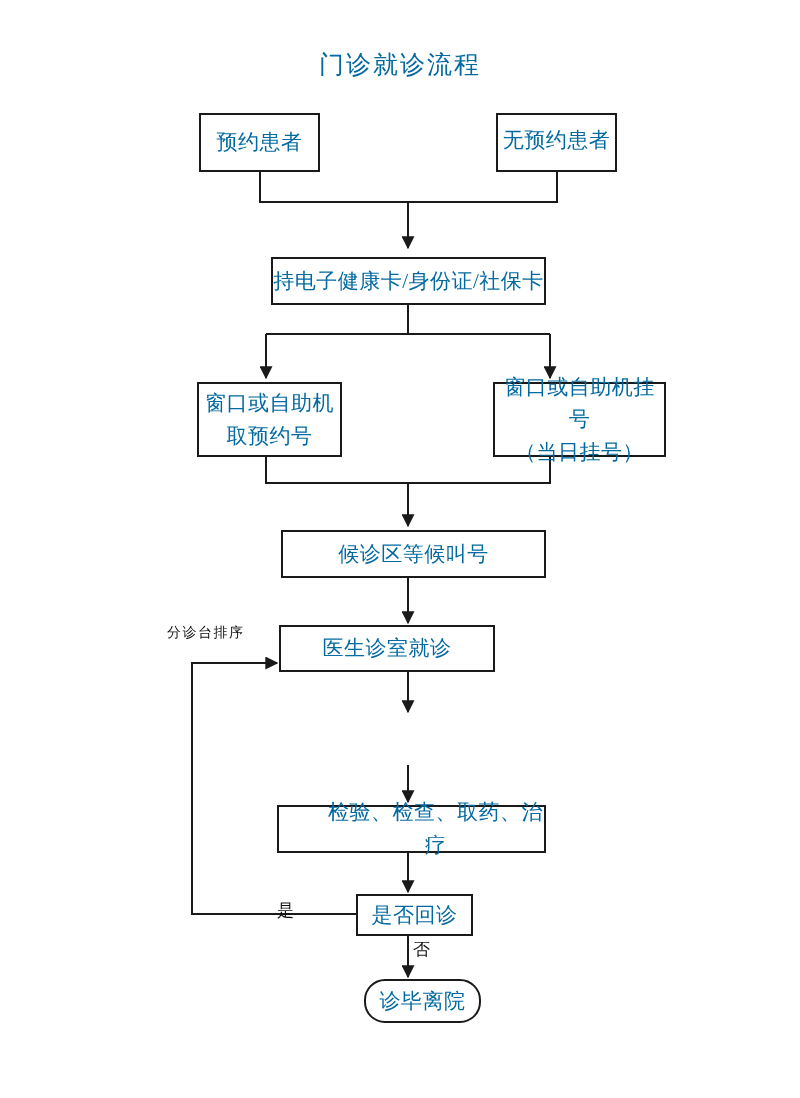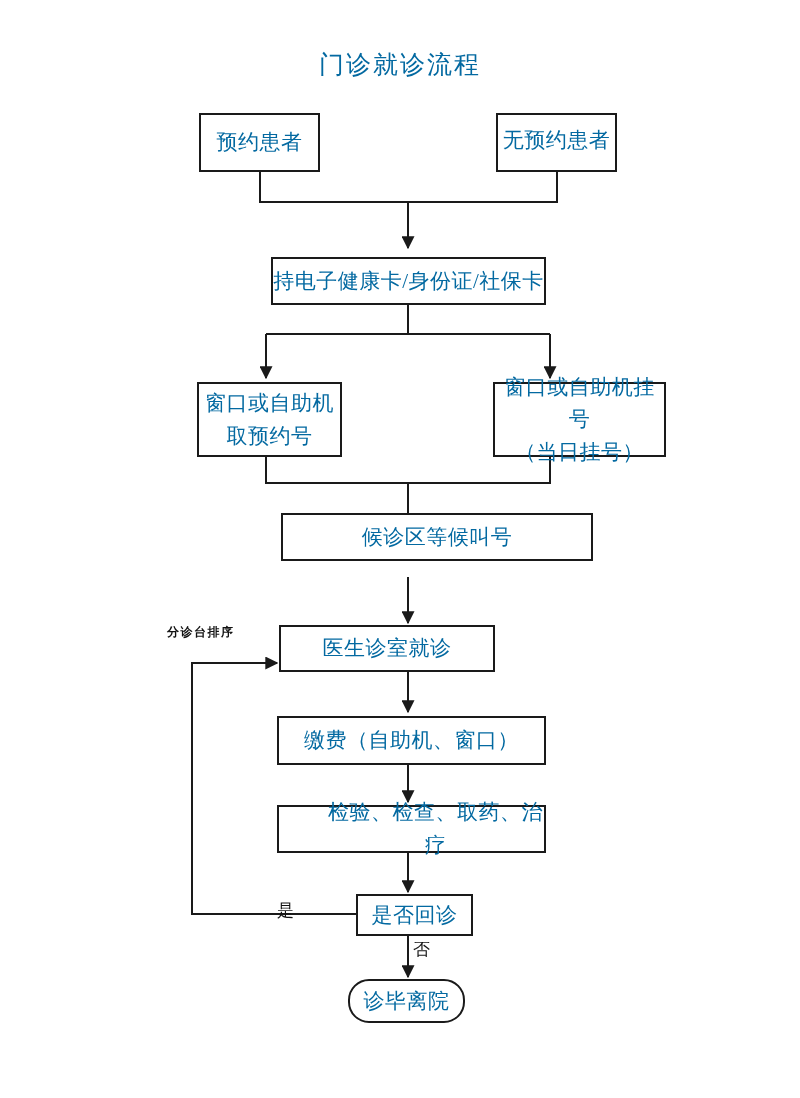--- a/index.html
+++ b/index.html
@@ -54,22 +54,22 @@
     color: #0369a1;
   }
   .edge-label {
     position: absolute;
     font-size: 17px;
     color: #111111;
     letter-spacing: 1px;
     white-space: nowrap;
   }
   .edge-label.bold {
-    font-weight: bold;
-    font-size: 12px;
+    font-weight: normal;
+    font-size: 14px;
     letter-spacing: 1.5px;
   }
 </style>
 </head>
 <body>
 
 <div id="page">
 
   <div class="title">门诊就诊流程</div>
 
@@ -121,41 +121,38 @@
   <div class="node" style="left:197px; top:382px; width:145px; height:75px;font-family:Liberation Serif, serif;">
     <span>窗口或自助机</span>
     <span class="line2">取预约号</span>
   </div>
 
   <div class="node" style="left:493px; top:382px; width:173px; height:75px;">
     <span>窗口或自助机挂号</span>
     <span class="line2">（当日挂号）</span>
   </div>
 
-  <div class="node" style="left:281px; top:513px; width:312px; height:48px;">
+  <div class="node" style="left:281px; top:530px; width:265px; height:48px;">
     <span>候诊区等候叫号</span>
   </div>
 
   <div class="node" style="left:279px; top:625px; width:216px; height:47px;">
     <span>医生诊室就诊</span>
   </div>
 
-  <div class="node" style="left:277px; top:716px; width:269px; height:49px;">
-    <span>缴费（自助机、窗口）</span>
-  </div>
 
   <div class="node" style="left:277px; top:805px; width:269px; height:48px;padding-left:48px;">
     <span>检验、检查、取药、治疗</span>
   </div>
 
   <div class="node" style="left:356px; top:894px; width:117px; height:42px;">
     <span>是否回诊</span>
   </div>
 
-  <div class="node" style="left:348px; top:979px; width:117px; height:44px;border-radius:21px;">
+  <div class="node" style="left:364px; top:979px; width:117px; height:44px;border-radius:21px;">
     <span>诊毕离院</span>
   </div>
 
   <div class="edge-label bold" style="left:167px; top:624px;">分诊台排序</div>
 
   <div class="edge-label" style="left:277px; top:899px;">是</div>
 
   <div class="edge-label" style="left:413px; top:938px;">否</div>
 
 </div>

